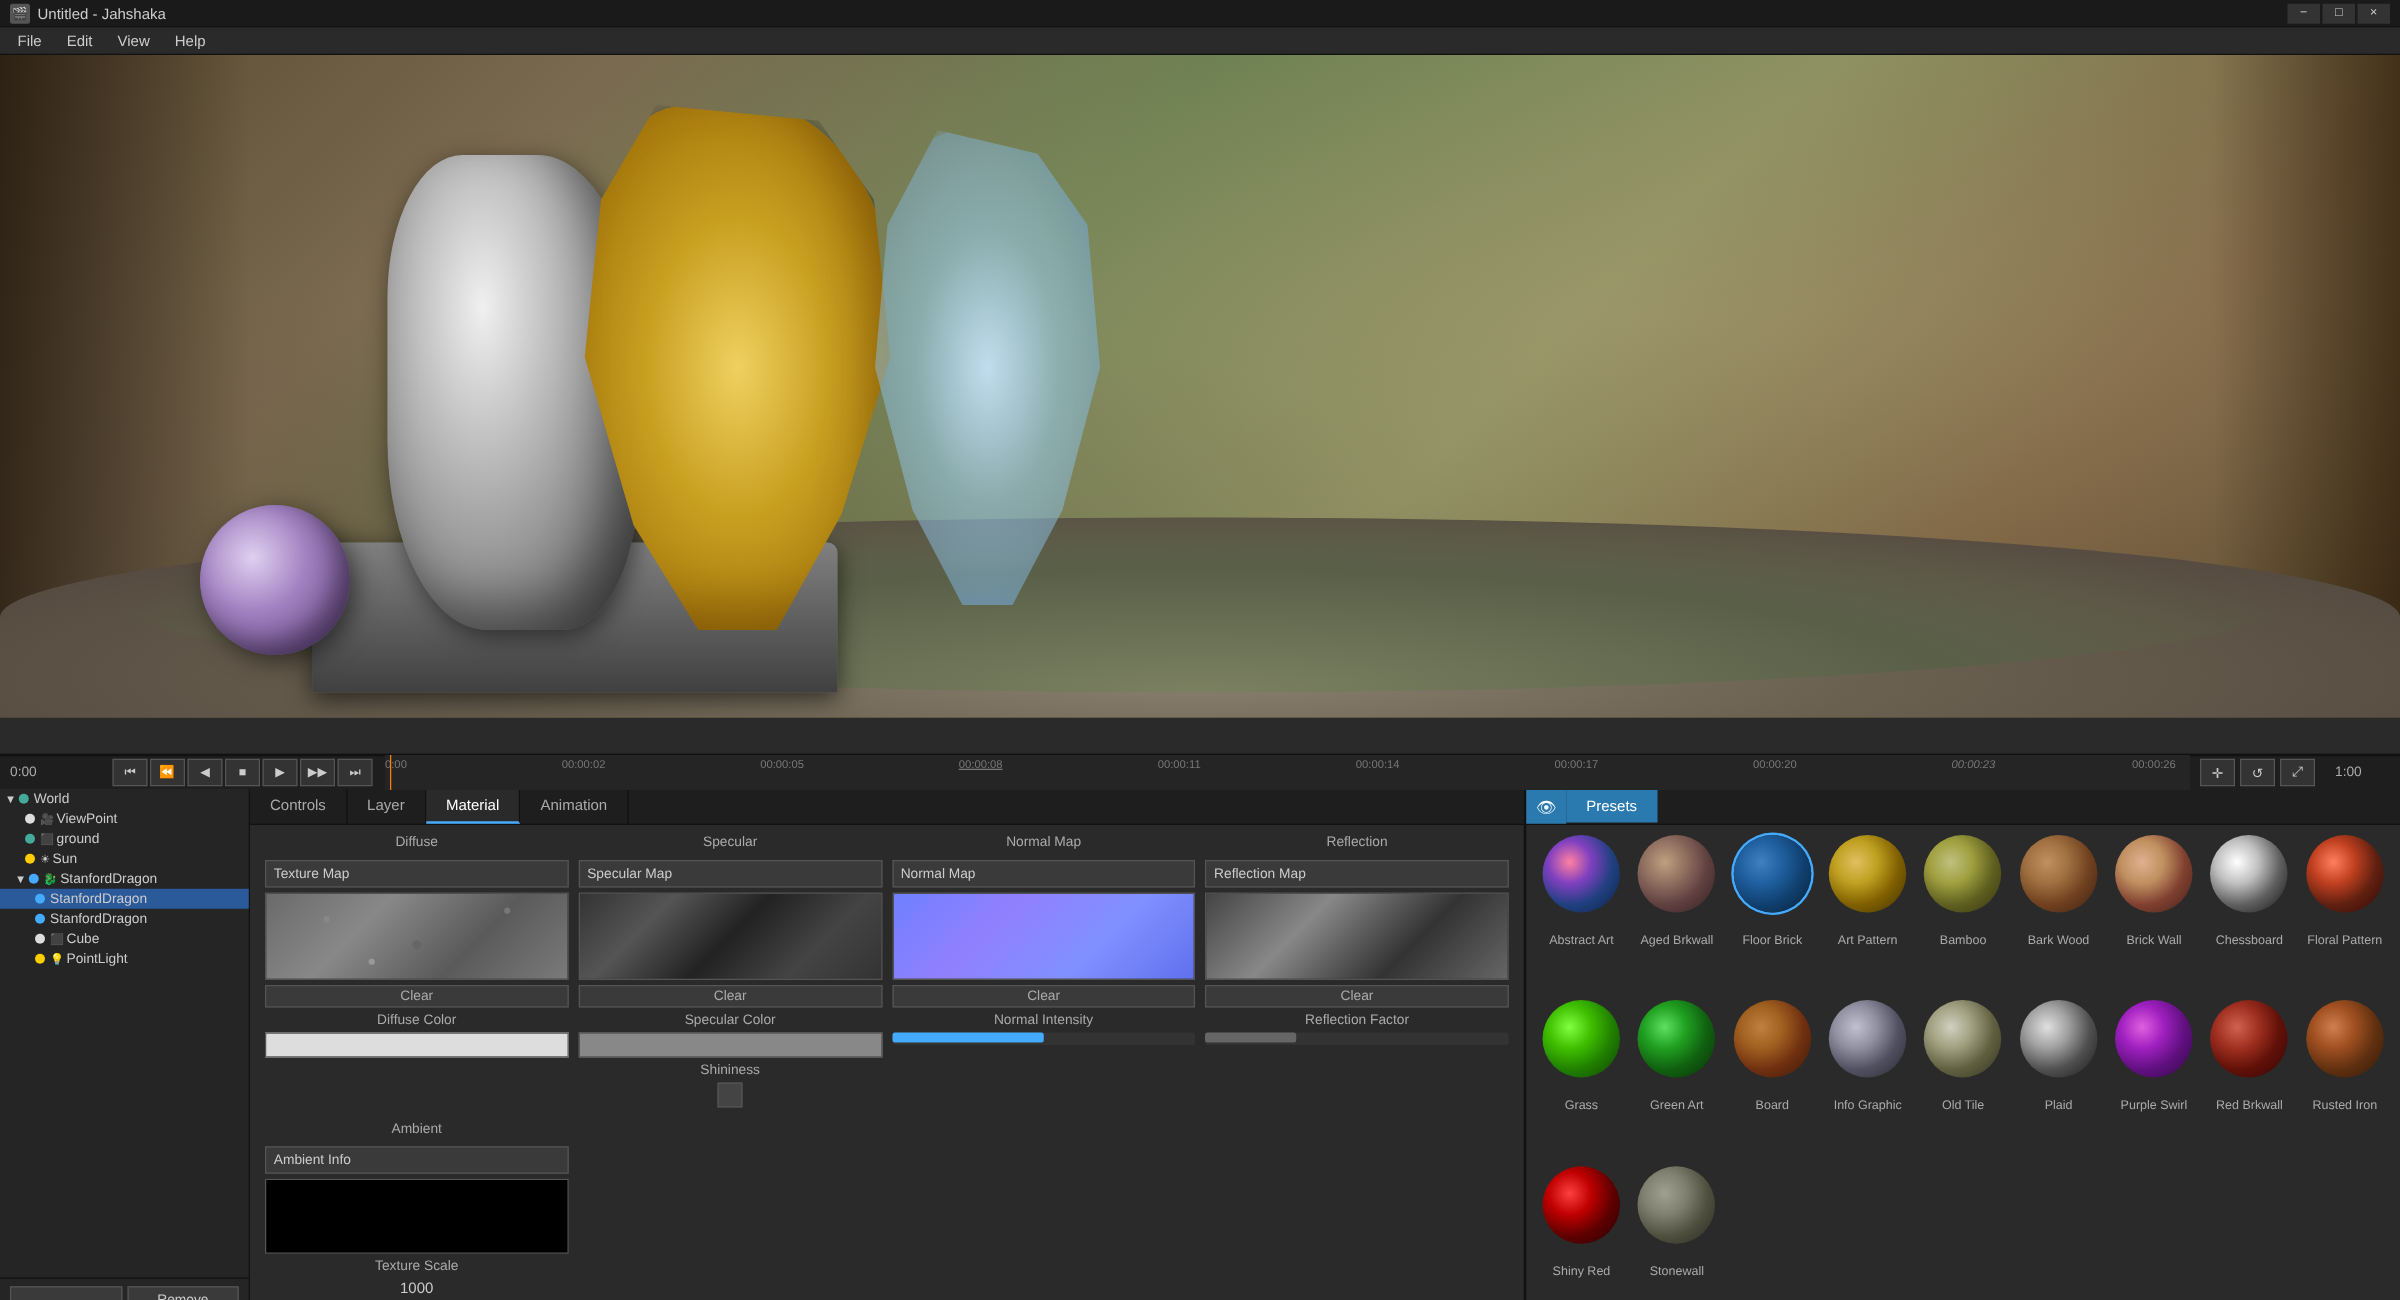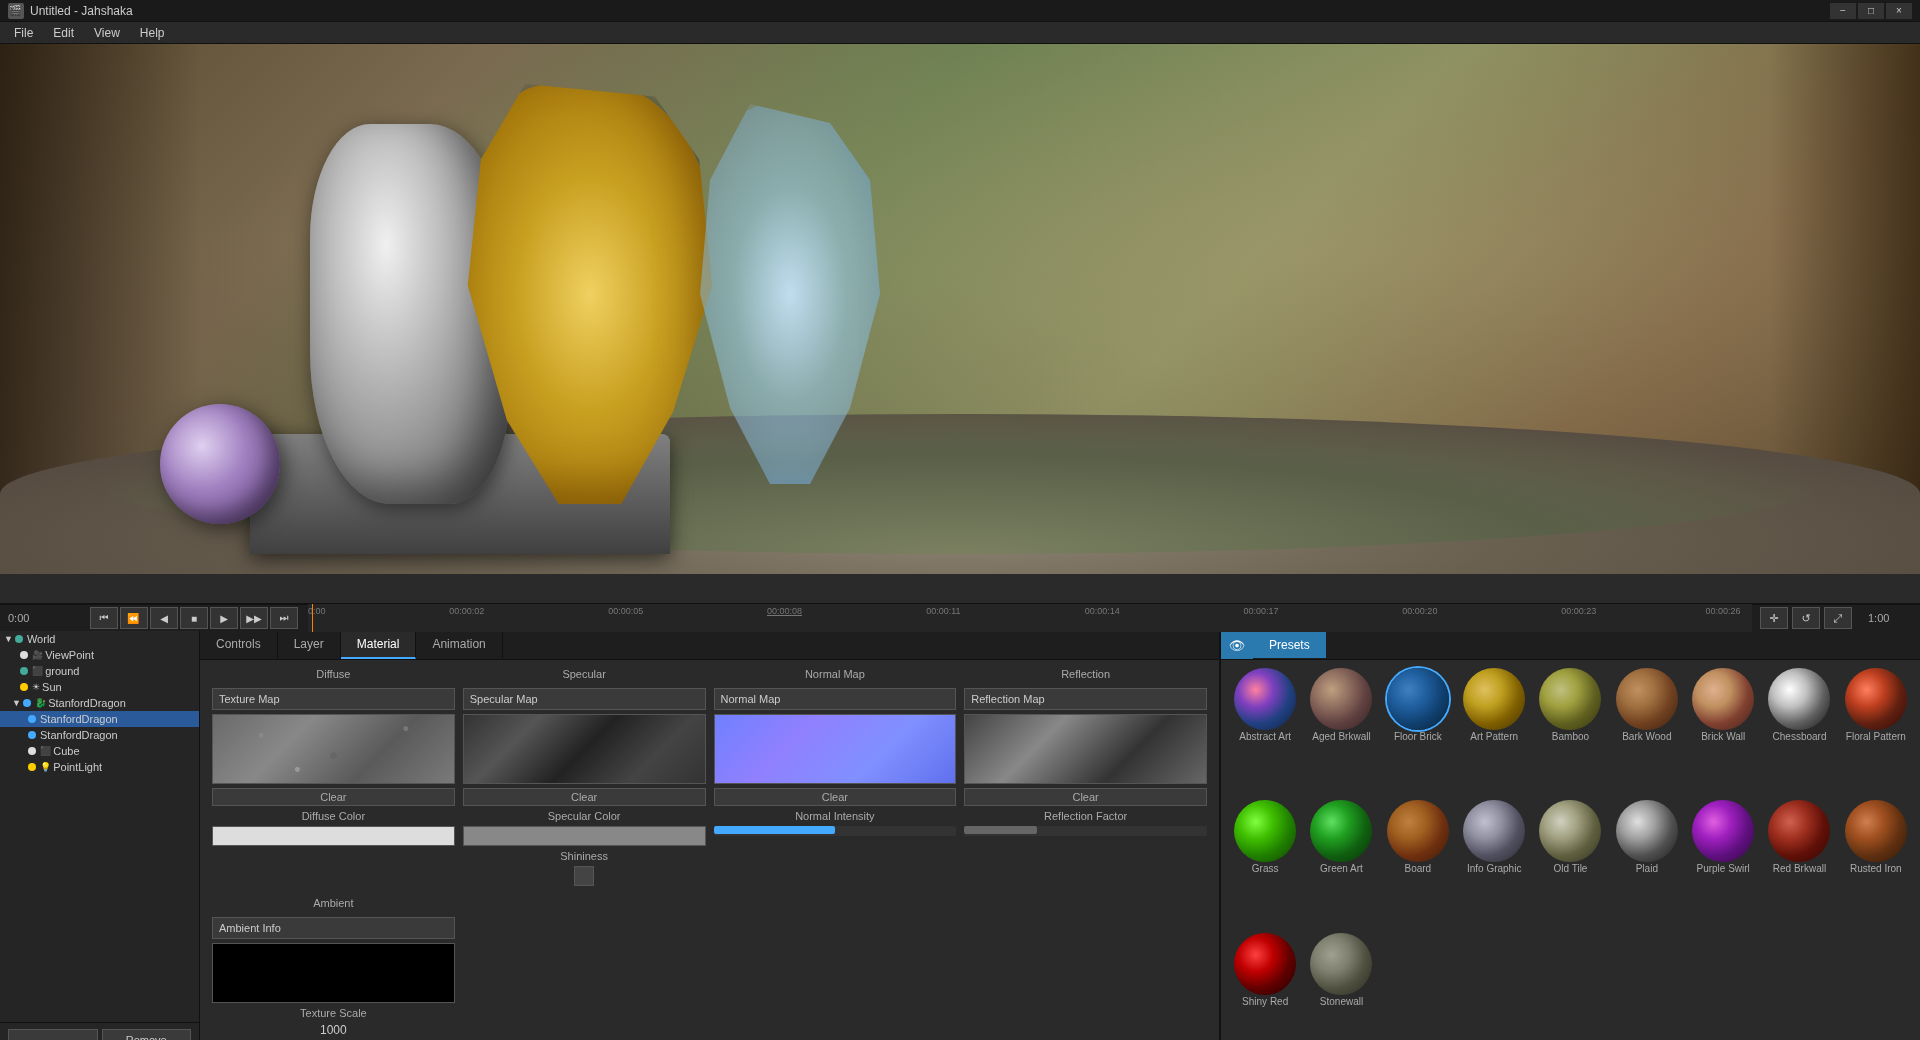--- a/index.html
+++ b/index.html
@@ -212,21 +212,21 @@
       display: grid; grid-template-columns: repeat(9, 1fr); gap: 4px; padding: 8px; flex: 1; overflow: hidden;
     }
     .preset-item {
       display: flex; flex-direction: column; align-items: center; cursor: pointer;
     }
     .preset-ball {
       width: 62px; height: 62px; border-radius: 50%; 
       transition: transform 0.1s;
     }
     .preset-ball.selected { box-shadow: 0 0 0 2px #4af; }
-    .preset-label { font-size: 10px; color: #aaa; text-align: right; margin-top: 1px; max-width: 68px; word-break: break-word; line-height: 1.2; }
+    .preset-label { font-size: 10px; color: #aaa; text-align: right; margin-top: 17px; max-width: 68px; word-break: break-word; line-height: 1.2; }
 
     
     .mat-abstract { background: radial-gradient(ellipse at 35% 35%, #ff80a0 0%, #8040c0 30%, #204080 60%, #102040 100%); }
     .mat-aged-brkwall { background: radial-gradient(ellipse at 35% 35%, #c0a080 0%, #907060 30%, #604040 60%, #302020 100%); }
     .mat-floor-brick { background: radial-gradient(ellipse at 35% 35%, #4080c0 0%, #2060a0 30%, #104070 60%, #082030 100%); box-shadow: 0 0 0 2px #4af; }
     .mat-art-pattern { background: radial-gradient(ellipse at 35% 35%, #e0c060 0%, #c0a020 30%, #806000 60%, #403000 100%); }
     .mat-bamboo { background: radial-gradient(ellipse at 35% 35%, #c0c080 0%, #a0a040 30%, #606020 60%, #303010 100%); }
     .mat-bark-wood { background: radial-gradient(ellipse at 35% 35%, #c09060 0%, #a07040 30%, #704020 60%, #382010 100%); }
     .mat-brick-wall { background: radial-gradient(ellipse at 35% 35%, #e0b090 0%, #c09060 30%, #804030 60%, #402018 100%); }
     .mat-chessboard { background: radial-gradient(ellipse at 35% 35%, #ffffff 0%, #c0c0c0 30%, #606060 60%, #101010 100%); }
@@ -310,21 +310,21 @@
   </div>
   <div id="timeline-ruler">
     <div class="timeline-tick-label" style="left:0px;">00:00:00</div>
     <div class="timeline-tick-label" style="left:11%;">00:00:02</div>
     <div class="timeline-tick-label" style="left:22%;">00:00:05</div>
     <div class="timeline-tick-label" style="left:33%;text-decoration:underline;">00:00:08</div>
     <div class="timeline-tick-label" style="left:44%;">00:00:11</div>
     <div class="timeline-tick-label" style="left:55%;">00:00:14</div>
     <div class="timeline-tick-label" style="left:66%;">00:00:17</div>
     <div class="timeline-tick-label" style="left:77%;">00:00:20</div>
-    <div class="timeline-tick-label" style="left:88%;">00:00:23</div>
+    <div class="timeline-tick-label" style="left:88%;font-style:italic;">00:00:23</div>
     <div class="timeline-tick-label" style="left:98%;">00:00:26</div>
     <div class="playhead-line" style="left:4px;"></div>
   </div>
   <div id="timeline-extra-controls">
     <button>✛</button>
     <button>↺</button>
     <button>⤢</button>
   </div>
   <div id="timecode-right">1:00</div>
 </div>

